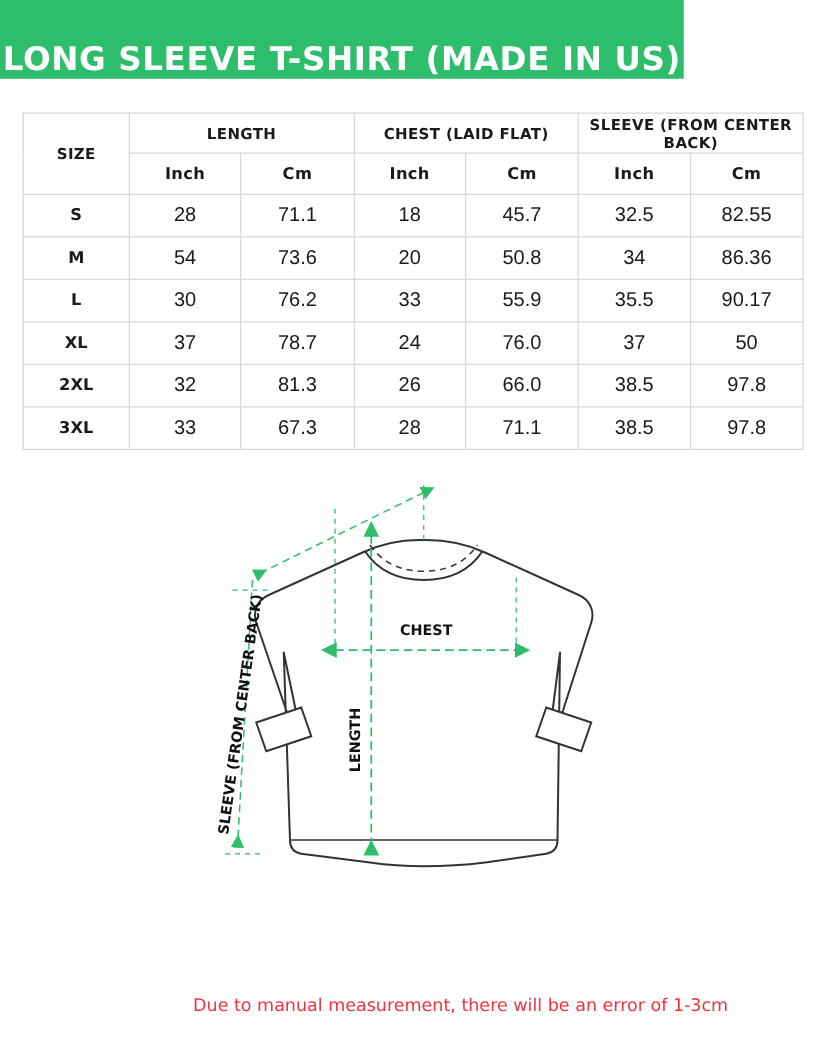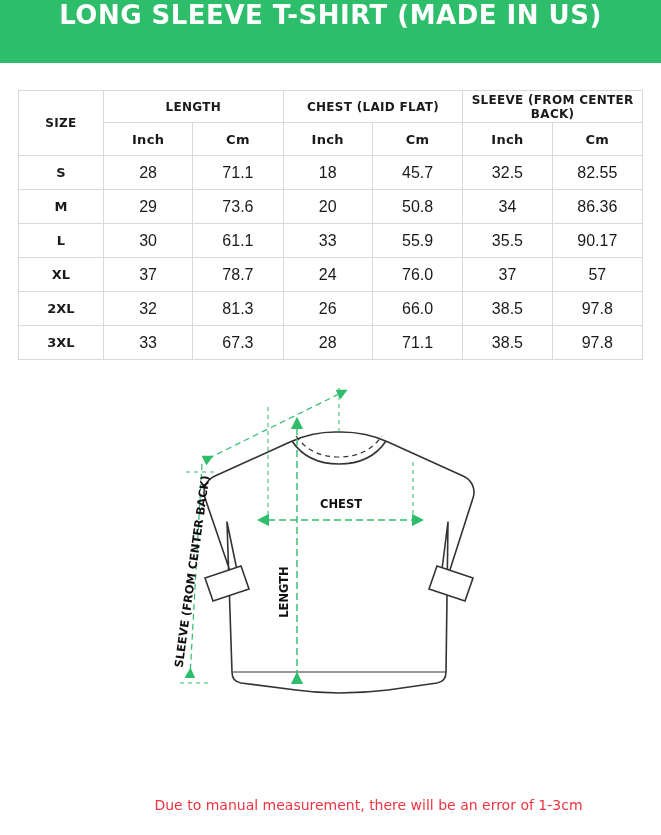--- a/index.html
+++ b/index.html
@@ -14,25 +14,25 @@
   .page {
     position: relative;
     width: 661px;
     height: 835px;
     background: #ffffff;
     overflow: hidden;
   }
 
   
   .header {
-    width: 661px;
+    width: 547px;
     height: 63px;
     background: #2ebd6b;
     display: flex;
-    align-items: flex-start;
+    align-items: flex-end;
     justify-content: center;
   }
   .header-title {
     color: #ffffff;
     font-size: 26px;
     font-weight: bold;
     letter-spacing: 0.5px;
     text-align: center;
     font-family: "DejaVu Sans", sans-serif;
   }
@@ -144,44 +144,44 @@
           <td class="sz">S</td>
           <td>28</td>
           <td>71.1</td>
           <td>18</td>
           <td>45.7</td>
           <td>32.5</td>
           <td>82.55</td>
         </tr>
         <tr>
           <td class="sz">M</td>
-          <td>29</td>
+          <td>54</td>
           <td>73.6</td>
           <td>20</td>
           <td>50.8</td>
           <td>34</td>
           <td>86.36</td>
         </tr>
         <tr>
           <td class="sz">L</td>
           <td>30</td>
-          <td>61.1</td>
+          <td>76.2</td>
           <td>33</td>
           <td>55.9</td>
           <td>35.5</td>
           <td>90.17</td>
         </tr>
         <tr>
           <td class="sz">XL</td>
           <td>37</td>
           <td>78.7</td>
           <td>24</td>
           <td>76.0</td>
           <td>37</td>
-          <td>57</td>
+          <td>50</td>
         </tr>
         <tr>
           <td class="sz">2XL</td>
           <td>32</td>
           <td>81.3</td>
           <td>26</td>
           <td>66.0</td>
           <td>38.5</td>
           <td>97.8</td>
         </tr>

